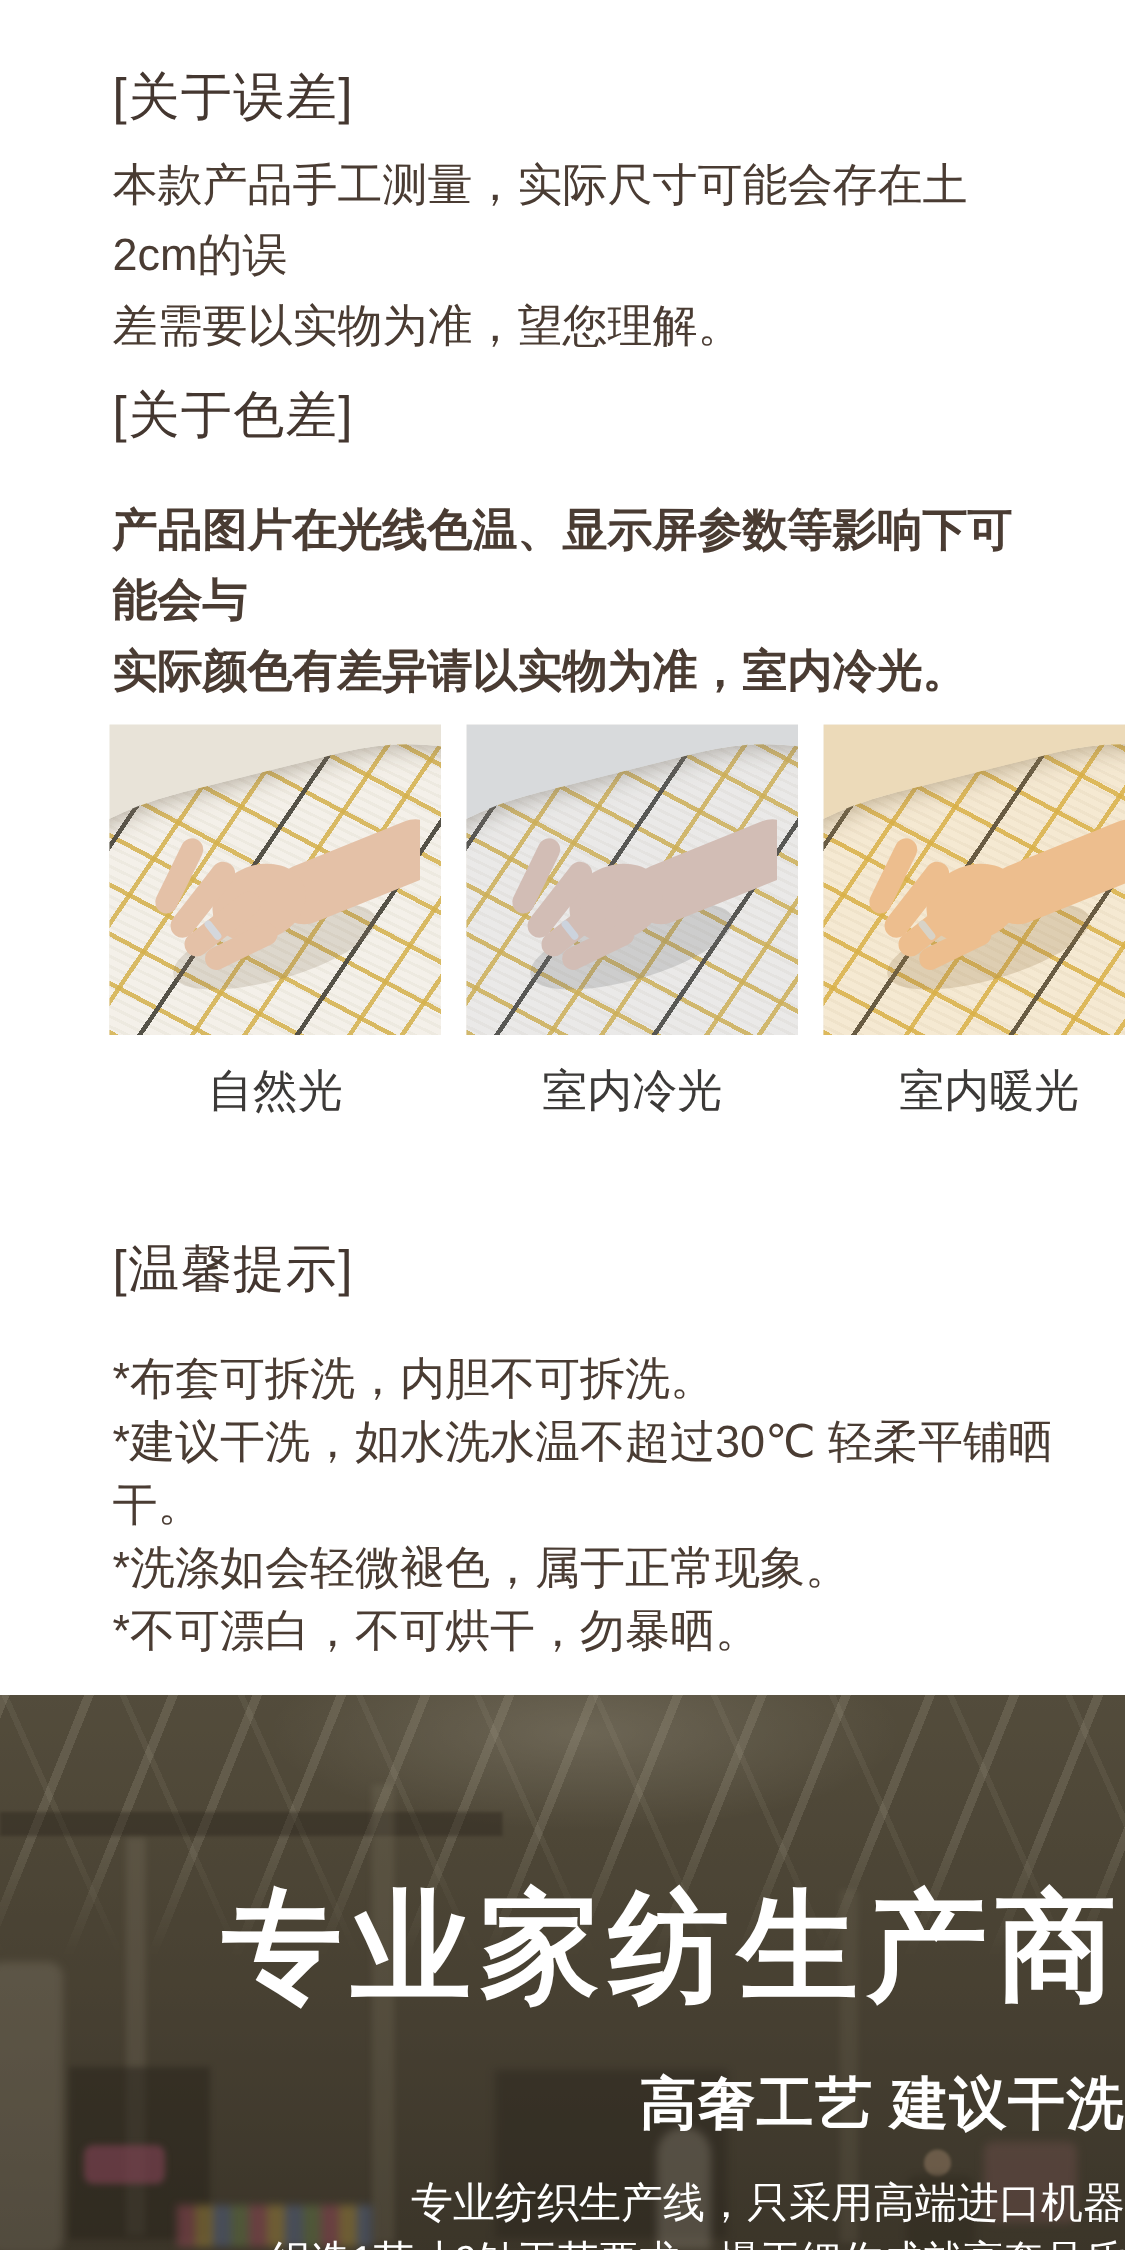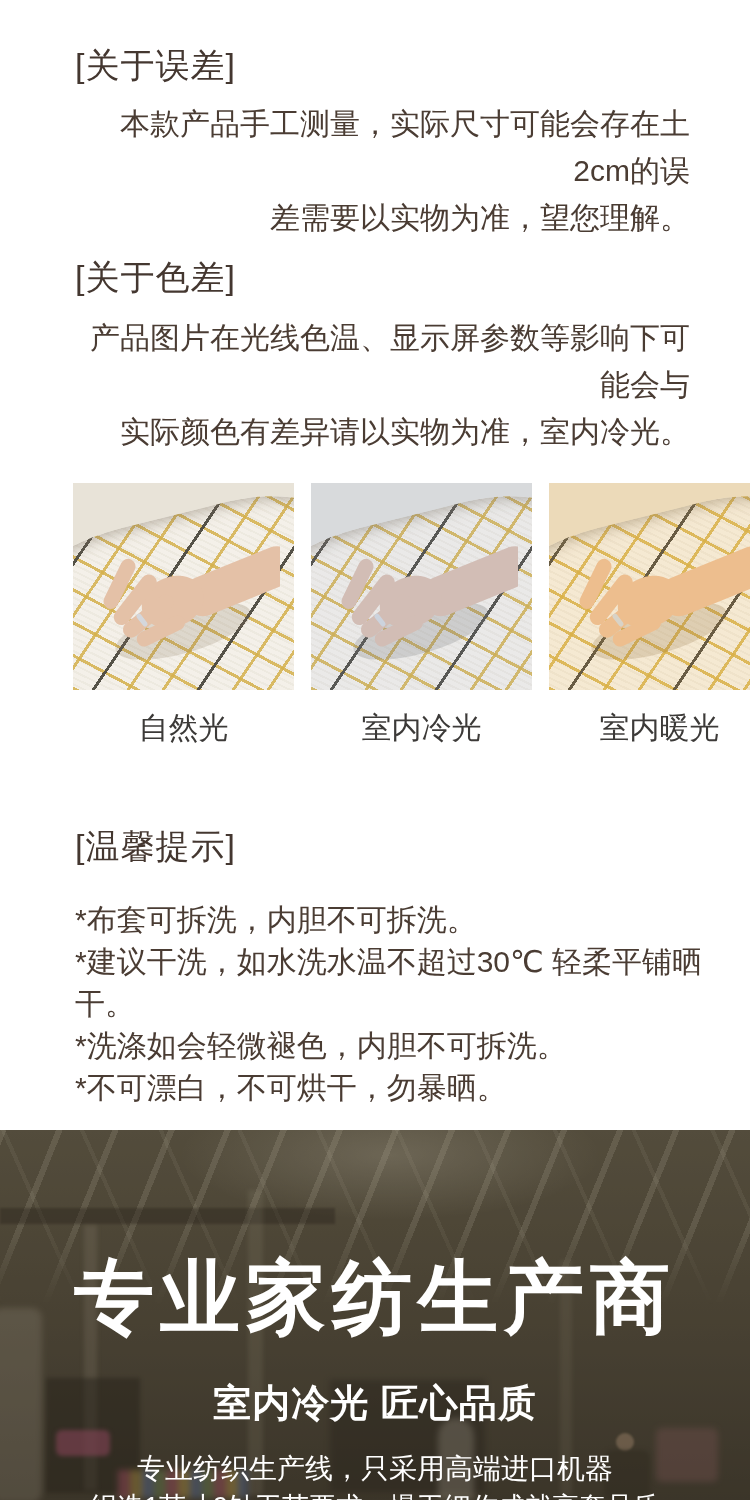--- a/index.html
+++ b/index.html
@@ -7,26 +7,26 @@
     position:relative;width:750px;height:1500px;overflow:hidden;background:#ffffff;
     font-family:"Liberation Sans","DejaVu Sans",sans-serif;
   }
   
   .sec-heading{
     position:absolute;left:75px;margin:0;
     font-size:34px;font-weight:400;color:#443730;letter-spacing:1px;line-height:1.15;
   }
   .sec-body{
     position:absolute;left:75px;right:60px;margin:0;
-    font-size:30px;font-weight:400;color:#4a3c33;line-height:47px;text-align:right;
+    font-size:30px;font-weight:400;color:#4a3c33;line-height:47px;
   }
   #h-error{top:46px;}
   #b-error{top:100px;}
   #h-color{top:258px;}
-  #b-color{top:314px;}
+  #b-color{top:330px;font-weight:bold;}
   
   .photo-row{position:absolute;left:73px;top:483px;width:697px;display:flex;gap:17px;}
   .photo-tile{flex:1;min-width:0;}
   .photo{
     position:relative;height:207px;overflow:hidden;background:var(--backdrop);
   }
   .fabric{
     position:absolute;left:-35%;top:16%;width:175%;height:150%;
     transform:rotate(-14deg);
     border-radius:42% 30% 0 0 / 34% 22% 0 0;
@@ -76,21 +76,21 @@
   .f-shelf{left:46px;top:248px;width:94px;height:115px;background:rgba(18,16,12,0.45);filter:blur(2px);}
   .f-pink{left:56px;top:300px;width:54px;height:26px;border-radius:6px;background:rgba(177,75,115,0.55);filter:blur(2px);}
   .f-spools{left:118px;top:340px;width:130px;height:28px;filter:blur(3px);
     background:repeating-linear-gradient(90deg, rgba(190,80,110,0.50) 0 12px, rgba(205,170,70,0.50) 12px 24px, rgba(90,120,180,0.50) 24px 36px, rgba(120,160,90,0.45) 36px 48px);}
   .f-machine{left:330px;top:250px;width:155px;height:112px;background:rgba(20,18,14,0.40);filter:blur(3px);}
   .f-person-a{left:438px;top:288px;width:36px;height:82px;border-radius:18px 18px 0 0;background:rgba(222,216,200,0.28);filter:blur(3px);}
   .f-head{left:616px;top:303px;width:18px;height:18px;border-radius:50%;background:rgba(206,170,140,0.45);filter:blur(1px);}
   .f-body{left:604px;top:320px;width:46px;height:50px;border-radius:8px;background:rgba(38,34,26,0.55);filter:blur(2px);}
   .f-plaid{left:656px;top:298px;width:62px;height:54px;border-radius:6px;background:rgba(152,96,106,0.35);filter:blur(3px);}
   .f-tint{left:0;top:0;width:750px;height:370px;background:rgba(70,62,48,0.34);}
-  .f-text{position:absolute;left:0;width:750px;text-align:center;color:#ffffff;z-index:5;margin:0;}
+  .f-text{position:absolute;left:0;width:750px;text-align:right;color:#ffffff;z-index:5;margin:0;}
   .f-title{top:126px;font-size:80px;font-weight:700;letter-spacing:6px;line-height:1.05;}
   .f-sub{top:253px;font-size:38px;font-weight:700;letter-spacing:1px;line-height:1.1;}
   .f-line1{top:322px;font-size:28px;font-weight:400;line-height:1.2;}
   .f-line2{top:361px;font-size:27px;font-weight:400;line-height:1.2;}
 </style>
 </head>
 <body>
 
 <div class="page">
 
@@ -167,21 +167,21 @@
       </div>
       <figcaption class="photo-label">室内暖光</figcaption>
     </figure>
 
   </div>
 
   <h2 class="sec-heading" id="h-tips">[温馨提示]</h2>
   <div class="tips-list">
     <div>*布套可拆洗，内胆不可拆洗。</div>
     <div>*建议干洗，如水洗水温不超过30℃ 轻柔平铺晒干。</div>
-    <div>*洗涤如会轻微褪色，内胆不可拆洗。</div>
+    <div>*洗涤如会轻微褪色，属于正常现象。</div>
     <div>*不可漂白，不可烘干，勿暴晒。</div>
   </div>
 
   <div class="factory">
     <div class="fx f-ceiling"></div>
     <div class="fx f-glow"></div>
     <div class="fx f-beam"></div>
     <div class="fx f-col1"></div>
     <div class="fx f-col2"></div>
     <div class="fx f-col3"></div>
@@ -190,18 +190,18 @@
     <div class="fx f-pink"></div>
     <div class="fx f-spools"></div>
     <div class="fx f-machine"></div>
     <div class="fx f-person-a"></div>
     <div class="fx f-head"></div>
     <div class="fx f-body"></div>
     <div class="fx f-plaid"></div>
     <div class="fx f-tint"></div>
 
     <h1 class="f-text f-title">专业家纺生产商</h1>
-    <h3 class="f-text f-sub">室内冷光 匠心品质</h3>
+    <h3 class="f-text f-sub">高奢工艺 建议干洗</h3>
     <p class="f-text f-line1">专业纺织生产线，只采用高端进口机器</p>
     <p class="f-text f-line2">织造1英寸9针工艺要求，慢工细作成就高奢品质</p>
   </div>
 
 </div>
 
 </body></html>

